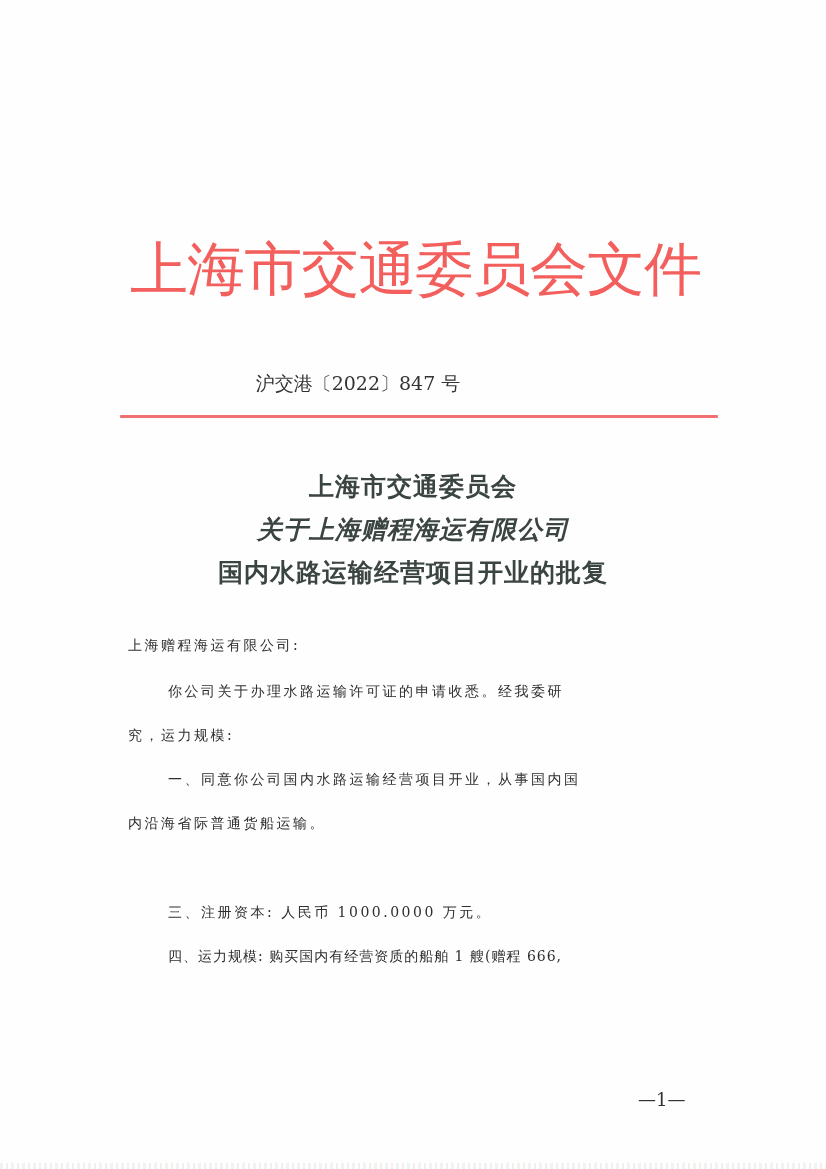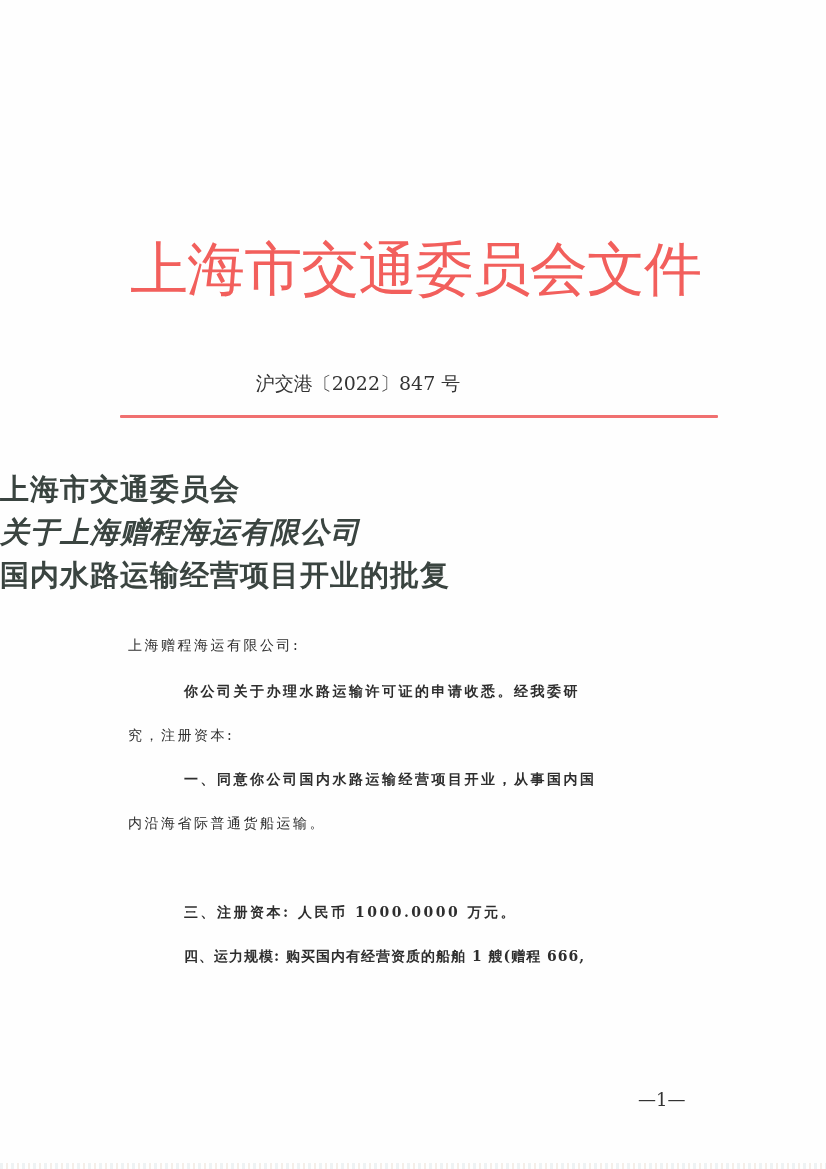--- a/index.html
+++ b/index.html
@@ -18,32 +18,32 @@
   .masthead span { display: inline-block; width: 56px; text-align: center; }
   .docnum {
     position: absolute; top: 371px; left: 0; width: 716px; text-align: center;
     font-size: 19px; color: #333;
   }
   .redline {
     position: absolute; left: 120px; top: 415px; width: 598px; height: 3px;
     background: #f07070; border-radius: 1px;
   }
   .title {
-    position: absolute; left: 0; width: 826px; 
+    position: absolute; left: 0; width: 826px; text-align: center;
     font-family: "DejaVu Sans", sans-serif; font-weight: bold;
-    font-size: 29px; color: #3a4440; letter-spacing: 1px;
+    font-size: 25px; color: #3a4440; letter-spacing: 1px;
   }
   .t1 { top: 470px; }
   .t2 { top: 513px; font-style: italic; }
   .t3 { top: 556px; }
   .body-text {
     position: absolute; left: 128px; width: 570px;
     font-size: 14px; color: #2e2e2e; letter-spacing: 2.5px; white-space: nowrap;
   }
-  .indent { left: 184px; font-weight: bold; }
+  .indent { left: 168px; }
   .footer {
     position: absolute; top: 1089px; left: 638px; font-size: 18px; color: #333;
   }
   .scan-edge {
     position: absolute; left: 0; bottom: 0; width: 826px; height: 6px;
     background: repeating-linear-gradient(90deg, #e8eef0 0 3px, #ffffff 3px 6px, #f0e8e0 6px 8px, #ffffff 8px 11px);
     opacity: 0.7;
   }
 </style>
 </head>
@@ -68,21 +68,21 @@
 
   <div class="redline"></div>
 
   <div class="title t1">上海市交通委员会</div>
   <div class="title t2">关于上海赠程海运有限公司</div>
   <div class="title t3">国内水路运输经营项目开业的批复</div>
 
   <div class="body-text" style="top:637px;">上海赠程海运有限公司:</div>
 
   <div class="body-text indent" style="top:683px;">你公司关于办理水路运输许可证的申请收悉。经我委研</div>
-  <div class="body-text" style="top:727px;">究，注册资本:</div>
+  <div class="body-text" style="top:727px;">究，运力规模:</div>
 
   <div class="body-text indent" style="top:771px;">一、同意你公司国内水路运输经营项目开业，从事国内国</div>
   <div class="body-text" style="top:815px;">内沿海省际普通货船运输。</div>
 
 
   <div class="body-text indent" style="top:904px;">三、注册资本: 人民币 1000.0000 万元。</div>
 
   <div class="body-text indent" style="top:948px; letter-spacing:1px;">四、运力规模: 购买国内有经营资质的船舶 1 艘(赠程 666,</div>
 
   <div class="footer">—1—</div>

